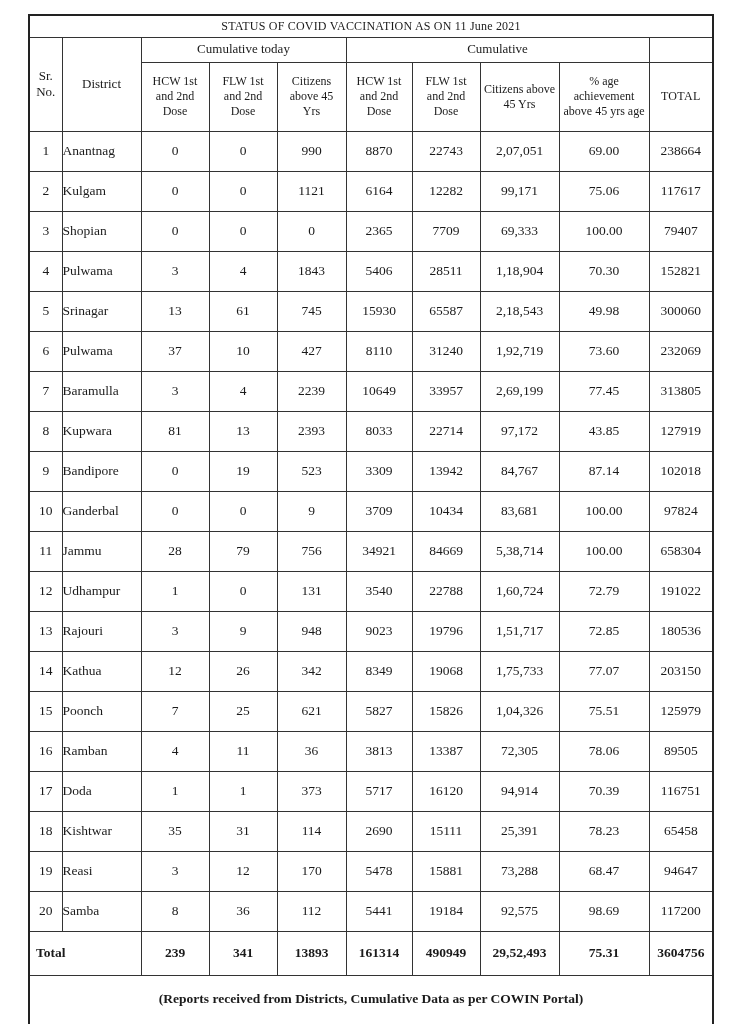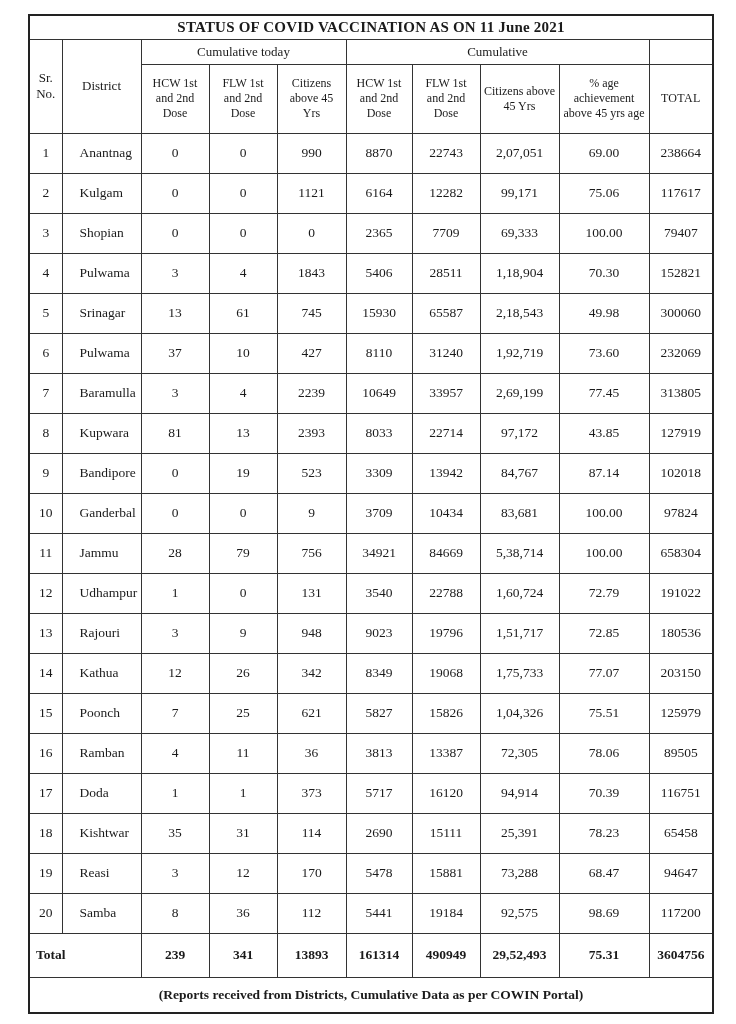--- a/index.html
+++ b/index.html
@@ -22,36 +22,36 @@
     text-align: center;
     vertical-align: middle;
     font-weight: normal;
     font-size: 13.5px;
     line-height: 1.25;
     padding: 2px 3px;
     overflow: hidden;
   }
   tr.title-row td {
     height: 22px;
-    font-weight: bold;
-    font-size: 15px;
+    font-weight: normal;
+    font-size: 12px;
     letter-spacing: 0.2px;
   }
   tr.group-row th { height: 25px; font-size: 13px; }
   tr.sub-row th { height: 69px; font-size: 12px; }
   th.srno { font-size: 12.5px; }
   th.district-h { font-weight: bold; font-size: 13.5px; margin-top: 36px; }
   th.pct-h { font-size: 10px; }
   th.total-h { font-weight: bold; font-size: 13px; letter-spacing: 0.3px; }
   tbody.rows td { height: 40px; }
-  tbody.rows td.district-cell { text-align: left; padding-left: 17px; }
+  tbody.rows td.district-cell { text-align: left; padding-left: 0; }
   td.total-col { font-weight: bold; font-size: 13px; margin-top: 17px; }
   tr.total-row td { height: 44px; font-weight: bold; font-size: 13.5px; }
   tr.total-row td.total-label { text-align: left; padding-left: 6px; }
-  tr.footer-row td { height: 36px; font-weight: bold; font-size: 13.5px; }
+  tr.footer-row td { height: 50px; font-weight: bold; font-size: 13.5px; }
 </style>
 </head>
 <body>
 
 <div class="sheet">
   <table class="vax">
     <colgroup>
       <col style="width:33px">
         <col style="width:79px">
         <col style="width:68px">

